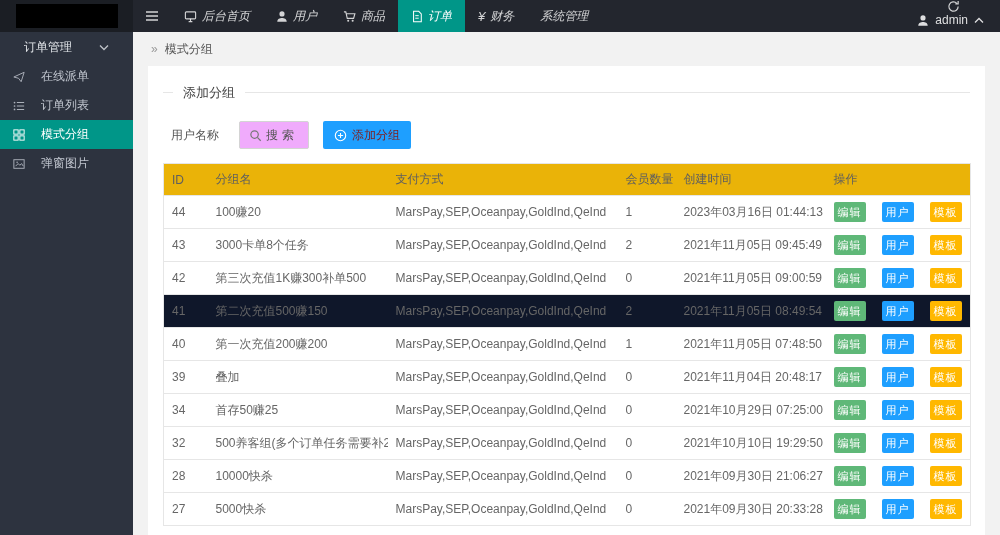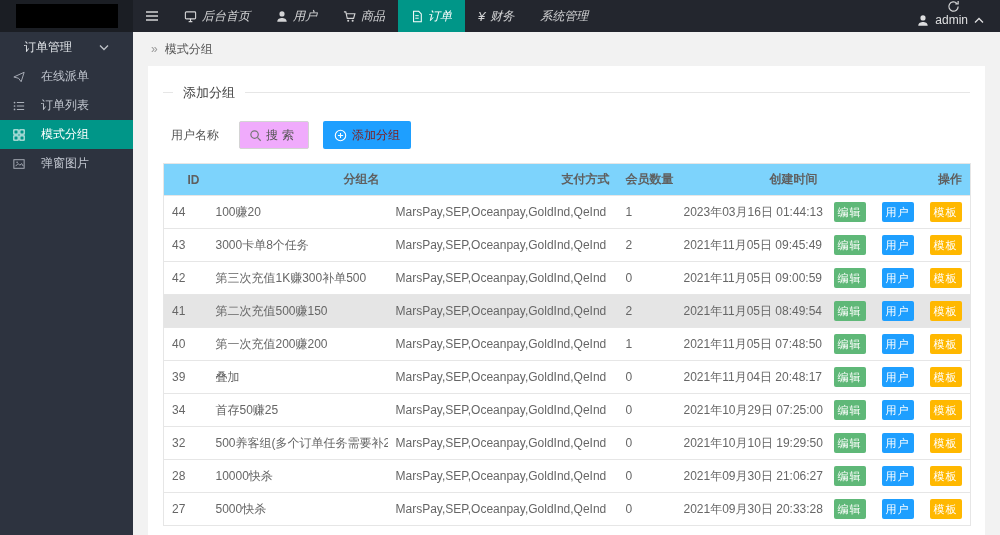--- a/index.html
+++ b/index.html
@@ -81,28 +81,28 @@
     padding:0 11px; background:#1E9FFF; border:none; border-radius:2px;
     font-size:12px; color:#7f1d1d; cursor:pointer; font-family:inherit;
   }
 
   
   table.grid {
     width:100%; border-collapse:collapse; table-layout:fixed;
     border:1px solid #e6e6e6; font-size:12px; color:#666;
   }
   .grid th {
-    background:#7dd3fc; font-weight:700; text-align:right; color:#5f5f5f;
+    background:#eab308; font-weight:400; text-align:left; color:#5f5f5f;
     padding:7px 8px; border-bottom:1px solid #e6e6e6; white-space:nowrap; overflow:hidden;
   }
   .grid td {
     padding:6px 8px; border-bottom:1px solid #e6e6e6;
     white-space:nowrap; overflow:hidden;
   }
-  .grid tr.hl td { background:#e5e5e5; }
+  .grid tr.hl td { background:#0f172a; }
   .act {
     height:20px; padding:0 4px; margin-right:16px; border:none; border-radius:2px;
     color:#fff; font-size:11px; letter-spacing:1px; cursor:pointer; font-family:inherit;
   }
 </style>
 </head>
 <body>
 
 <div class="app">
 

